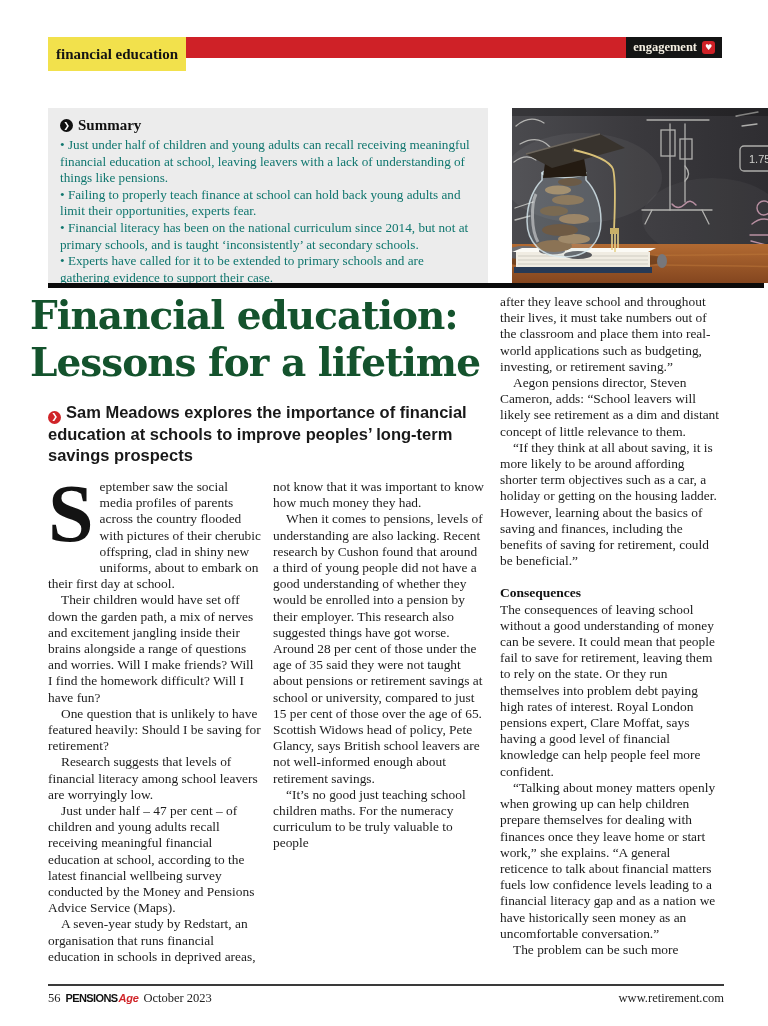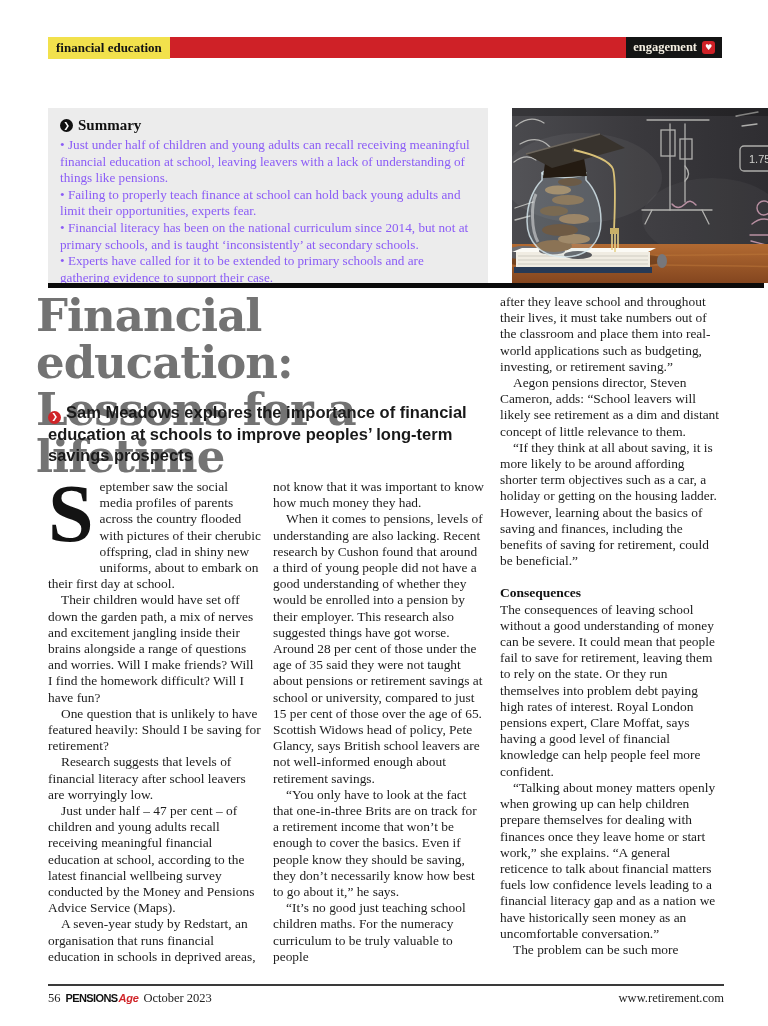--- a/index.html
+++ b/index.html
@@ -1,52 +1,52 @@
 <!DOCTYPE html>
 <html><head>
 <meta charset="utf-8">
 <style>
   html,body{margin:0;padding:0;background:#fff;}
   .page{position:relative;width:768px;height:1026px;background:#ffffff;overflow:hidden;
         font-family:"Liberation Serif",serif;color:#1e1e1e;}
 
   
   .topbar{position:absolute;left:48px;top:37px;width:674px;height:21px;display:flex;align-items:stretch;}
-  .topbar .section{background:#f2e14c;color:#141414;font-weight:bold;font-size:13px;
-        padding:11px 8px;display:flex;align-items:center;}
+  .topbar .section{background:#f2e14c;color:#141414;font-weight:bold;font-size:15px;
+        padding:17px 8px;display:flex;align-items:center;}
   .topbar .fill{flex:1;background:#cf2127;}
   .topbar .tag{background:#141414;color:#f5efe2;font-weight:bold;font-size:12.5px;
         padding:2px 7px;display:flex;align-items:center;gap:5px;}
   .heart-badge{width:13px;height:13px;background:#cf2127;border-radius:3px;display:inline-flex;
         align-items:center;justify-content:center;color:#fff;font-size:8px;line-height:1;
         font-family:"DejaVu Sans",sans-serif;}
 
   
   .summary{position:absolute;left:48px;top:108px;width:440px;height:175px;background:#ececec;
         box-sizing:border-box;padding:9px 12px 0 12px;}
   .summary-title{display:flex;align-items:center;gap:5px;font-weight:bold;font-size:15px;color:#111;}
   .round-arrow{width:13px;height:13px;border-radius:50%;display:inline-flex;align-items:center;
         justify-content:center;color:#fff;font-size:8px;line-height:1;font-weight:bold;
         font-family:"DejaVu Sans",sans-serif;flex:0 0 auto;}
   .round-arrow.black{background:#111;}
   .round-arrow.red{background:#d02428;}
   .summary ul{margin:3px 0 0 0;padding:0;list-style:none;}
-  .summary li{font-size:13.2px;line-height:16.6px;color:#8b5cf6;}
+  .summary li{font-size:13.2px;line-height:16.6px;color:#0f766e;}
   .summary li:before{content:"• ";}
 
   
   .photo{position:absolute;left:512px;top:108px;width:276px;height:175px;overflow:hidden;}
 
   
   .divider{position:absolute;left:48px;top:283px;width:716px;height:5px;background:#0b0b0b;}
 
   
-  .headline{position:absolute;left:36px;top:292px;width:460px;
-        font-family:"DejaVu Serif",serif;font-weight:bold;color:#737373;
-        font-size:45px;line-height:47px;letter-spacing:-1px;}
+  .headline{position:absolute;left:30px;top:292px;width:460px;
+        font-family:"DejaVu Serif",serif;font-weight:bold;color:#14532d;
+        font-size:39px;line-height:47px;letter-spacing:-1px;}
   .byline{position:absolute;left:48px;top:402px;width:452px;
         font-family:"Liberation Sans",sans-serif;font-weight:bold;color:#191919;
         font-size:16.5px;line-height:21.5px;}
   .byline .round-arrow{vertical-align:-1px;margin-right:5px;}
 
   
   .col{position:absolute;font-size:13.4px;line-height:16.2px;color:#1c1c1c;overflow:hidden;}
   .col-1{left:48px;top:479px;width:213px;height:487px;}
   .col-2{left:273px;top:479px;width:212px;height:487px;}
   .col-3{left:500px;top:294px;width:220px;height:672px;}
@@ -206,28 +206,27 @@
   </h1>
 
   <div class="byline">
     <span class="round-arrow red">❯</span><span>Sam Meadows explores the importance of financial education at schools to improve peoples’ long-term savings prospects</span>
   </div>
 
   <div class="col col-1">
       <p><span class="dropcap">S</span>eptember saw the social media profiles of parents across the country flooded with pictures of their cherubic offspring, clad in shiny new uniforms, about to embark on their first day at school.</p>
       <p class="indent">Their children would have set off down the garden path, a mix of nerves and excitement jangling inside their brains alongside a range of questions and worries. Will I make friends? Will I find the homework difficult? Will I have fun?</p>
       <p class="indent">One question that is unlikely to have featured heavily: Should I be saving for retirement?</p>
-      <p class="indent">Research suggests that levels of financial literacy after school leavers are worryingly low.</p>
+      <p class="indent">Research suggests that levels of financial literacy among school leavers are worryingly low.</p>
       <p class="indent">Just under half – 47 per cent – of children and young adults recall receiving meaningful financial education at school, according to the latest financial wellbeing survey conducted by the Money and Pensions Advice Service (Maps).</p>
       <p class="indent">A seven-year study by Redstart, an organisation that runs financial education in schools in deprived areas, found that nearly one in five children did</p>
     </div>
   <div class="col col-2">
       <p>not know that it was important to know how much money they had.</p>
       <p class="indent">When it comes to pensions, levels of understanding are also lacking. Recent research by Cushon found that around a third of young people did not have a good understanding of whether they would be enrolled into a pension by their employer. This research also suggested things have got worse. Around 28 per cent of those under the age of 35 said they were not taught about pensions or retirement savings at school or university, compared to just 15 per cent of those over the age of 65. Scottish Widows head of policy, Pete Glancy, says British school leavers are not well-informed enough about retirement savings.</p>
-      <p class="indent">“You only have to look at the fact that one-in-three Brits are on track for a retirement income that won’t be enough to cover the basics. Even if people know they should be saving, they don’t necessarily know how best to go about it,” he says.</p>
       <p class="indent">“It’s no good just teaching school children maths. For the numeracy curriculum to be truly valuable to people</p>
     </div>
   <div class="col col-3">
       <p>after they leave school and throughout their lives, it must take numbers out of the classroom and place them into real-world applications such as budgeting, investing, or retirement saving.”</p>
       <p class="indent">Aegon pensions director, Steven Cameron, adds: “School leavers will likely see retirement as a dim and distant concept of little relevance to them.</p>
       <p class="indent">“If they think at all about saving, it is more likely to be around affording shorter term objectives such as a car, a holiday or getting on the housing ladder. However, learning about the basics of saving and finances, including the benefits of saving for retirement, could be beneficial.”</p>
       <h3>Consequences</h3>
       <p>The consequences of leaving school without a good understanding of money can be severe. It could mean that people fail to save for retirement, leaving them to rely on the state. Or they run themselves into problem debt paying high rates of interest. Royal London pensions expert, Clare Moffat, says having a good level of financial knowledge can help people feel more confident.</p>
       <p class="indent">“Talking about money matters openly when growing up can help children prepare themselves for dealing with finances once they leave home or start work,” she explains. “A general reticence to talk about financial matters fuels low confidence levels leading to a financial literacy gap and as a nation we have historically seen money as an uncomfortable conversation.”</p>
       <p class="indent">The problem can be such more</p>

